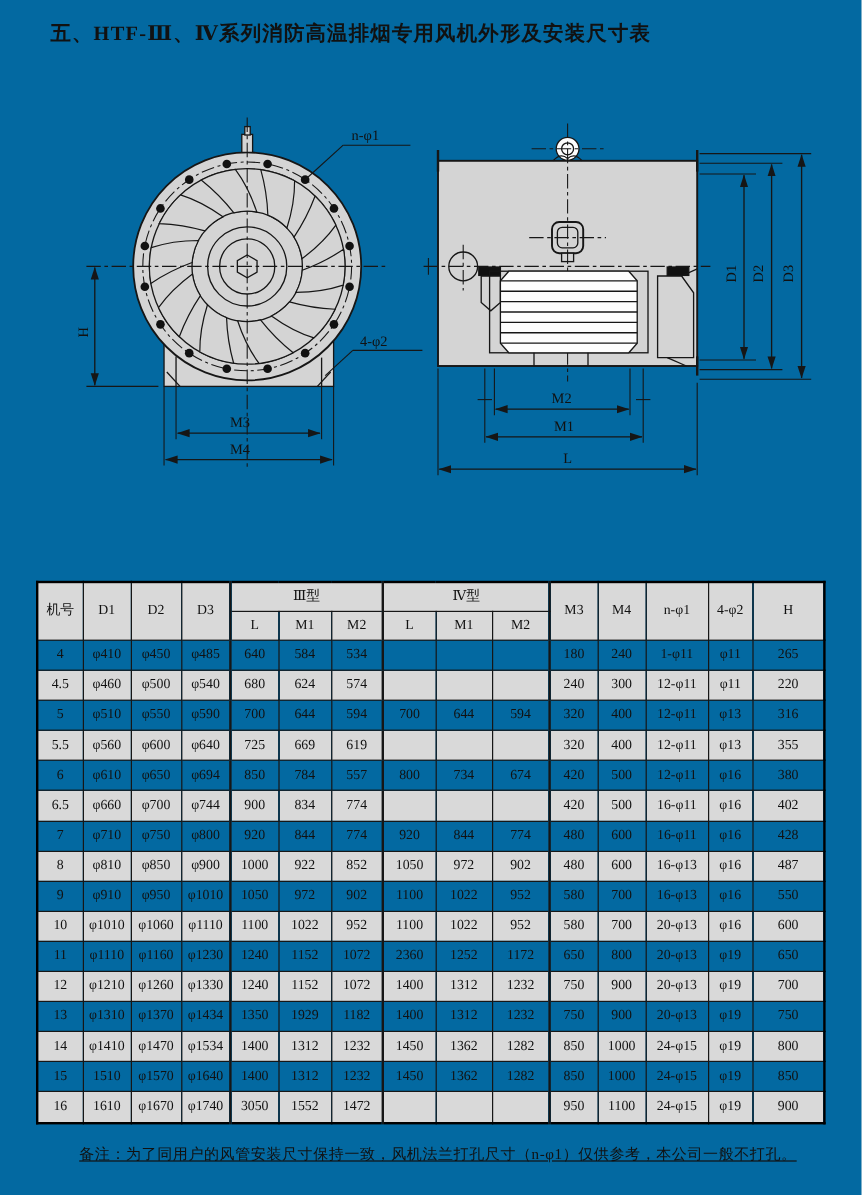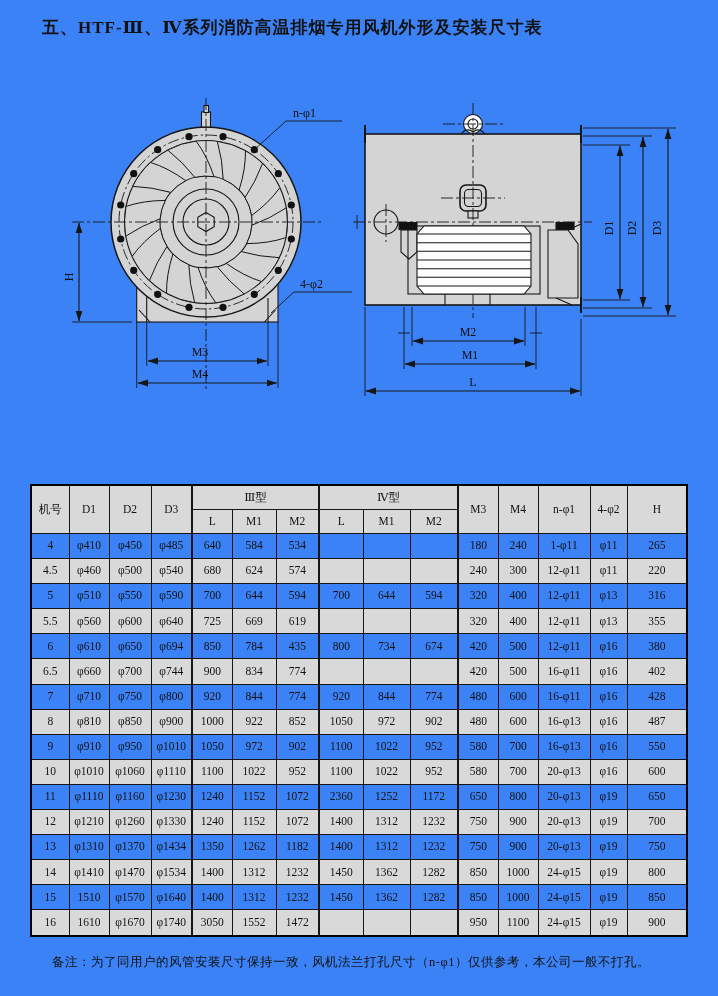--- a/index.html
+++ b/index.html
@@ -1,28 +1,28 @@
 <!DOCTYPE html>
 <html><head>
 <meta charset="utf-8">
 <style>
   html,body{margin:0;padding:0;background:#eee;}
-  #page{position:relative;width:718px;height:996px;background:#3b82f6;overflow:hidden;
+  #page{position:relative;width:718px;height:996px;background:#0369a1;overflow:hidden;
         font-family:"Liberation Serif","DejaVu Serif",serif;color:#111;}
   #title{position:absolute;left:42px;top:16px;font-size:17px;font-weight:bold;letter-spacing:1px;white-space:nowrap;}
   svg text{font-family:"Liberation Serif","DejaVu Serif",serif;font-size:12px;fill:#111;}
   
   #dim-table{position:absolute;left:30px;top:484px;width:658px;border-collapse:collapse;table-layout:fixed;
              border:2.4px solid #000;font-size:11.5px;}
   #dim-table th,#dim-table td{border:1.5px solid #161616;text-align:center;vertical-align:middle;
              padding:0;height:24.1px;line-height:1;font-weight:normal;overflow:hidden;white-space:nowrap;}
   #dim-table thead th{background:#d9d9d9;height:23px;margin-top:44px;}
   #dim-table tbody tr:nth-child(even) td{background:#d9d9d9;}
   .grp-l{border-left-width:2.4px !important;}
-  #footnote{position:absolute;left:52px;top:954px;font-size:12.5px;letter-spacing:0.5px;white-space:nowrap;}
+  #footnote{position:absolute;left:66px;top:954px;font-size:12.5px;letter-spacing:0.5px;white-space:nowrap;text-decoration:underline;}
 </style>
 </head>
 <body>
 
 <div id="page">
 
   <div id="title">五、HTF-Ⅲ、Ⅳ系列消防高温排烟专用风机外形及安装尺寸表</div>
 
   <svg id="front-view" style="position:absolute;left:55px;top:88px" width="305" height="312" viewBox="55 88 305 312">
     <defs>
@@ -323,21 +323,21 @@
           <td>φ13</td>
           <td>355</td>
         </tr>
         <tr>
           <td>6</td>
           <td>φ610</td>
           <td>φ650</td>
           <td>φ694</td>
           <td class="grp-l">850</td>
           <td>784</td>
-          <td>435</td>
+          <td>557</td>
           <td class="grp-l">800</td>
           <td>734</td>
           <td>674</td>
           <td class="grp-l">420</td>
           <td>500</td>
           <td>12-φ11</td>
           <td>φ16</td>
           <td>380</td>
         </tr>
         <tr>
@@ -458,21 +458,21 @@
           <td>20-φ13</td>
           <td>φ19</td>
           <td>700</td>
         </tr>
         <tr>
           <td>13</td>
           <td>φ1310</td>
           <td>φ1370</td>
           <td>φ1434</td>
           <td class="grp-l">1350</td>
-          <td>1262</td>
+          <td>1929</td>
           <td>1182</td>
           <td class="grp-l">1400</td>
           <td>1312</td>
           <td>1232</td>
           <td class="grp-l">750</td>
           <td>900</td>
           <td>20-φ13</td>
           <td>φ19</td>
           <td>750</td>
         </tr>

